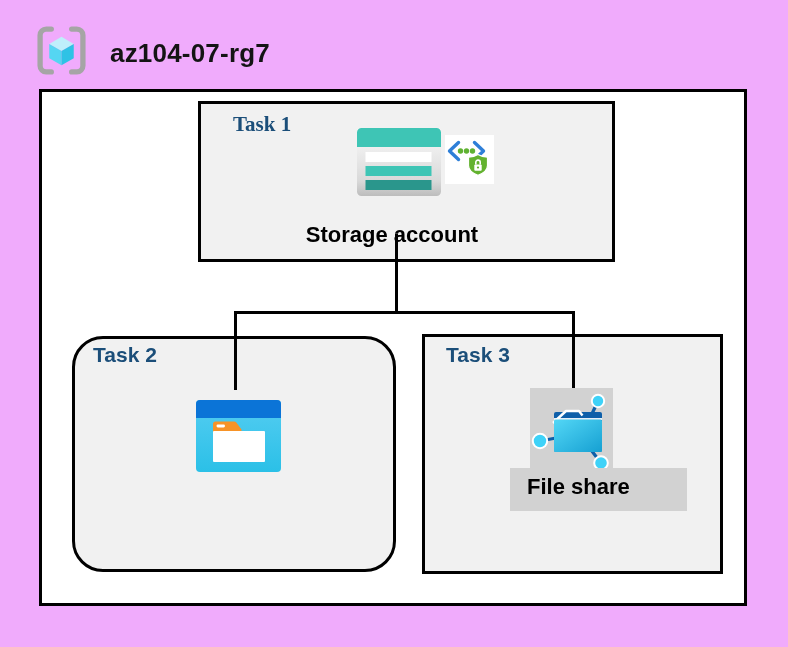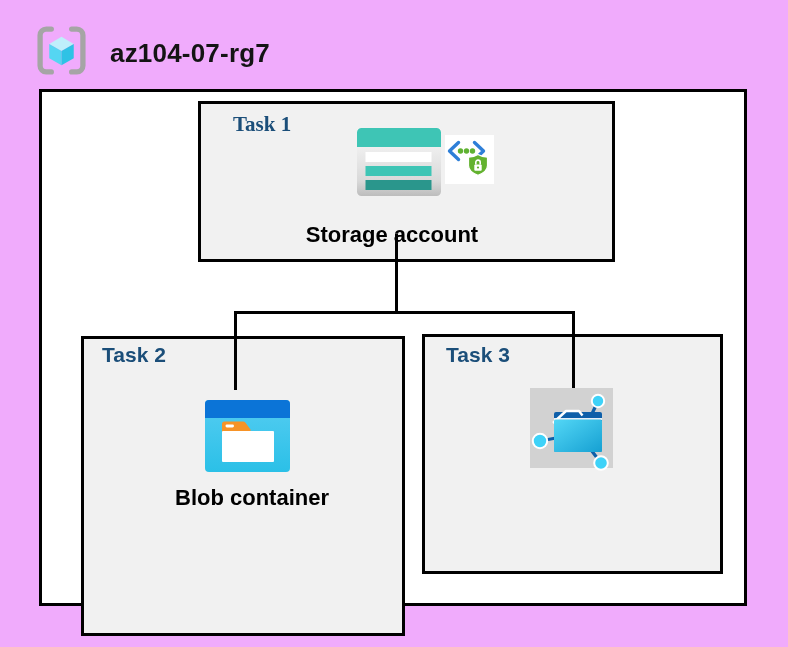--- a/index.html
+++ b/index.html
@@ -16,21 +16,21 @@
   .outer-box{
     position:absolute;left:39px;top:89px;width:708px;height:517px;
     box-sizing:border-box;border:3px solid #000;background:#fff;
   }
   
   .task-box{
     position:absolute;box-sizing:border-box;border:3px solid var(--box-border,#000);
     background:var(--box-fill,#f1f1f1);
   }
   .task1{left:198px;top:101px;width:417px;height:161px;}
-  .task2{left:81px;top:336px;width:324px;height:300px;}
+  .task2{left:72px;top:336px;width:324px;height:236px;border-radius:31px;}
   .task3{left:422px;top:334px;width:301px;height:240px;}
   .task-label{
     position:absolute;font-size:21px;font-weight:700;color:var(--task-label,#1b4e79);
     white-space:nowrap;
   }
   .task1 .task-label{left:32px;top:8px;font-family:Liberation Serif, serif;}
   .task2 .task-label{left:18px;top:4px;}
   .task3 .task-label{left:7px;top:6px;margin-left:14px;}
   .item-label{
     position:absolute;font-size:22px;font-weight:700;color:#000;white-space:nowrap;
@@ -115,21 +115,20 @@
           <stop offset="0" stop-color="#55cdf2"></stop>
             <stop offset="1" stop-color="#2bc0e7"></stop>
         </linearGradient>
       </defs>
       <rect x="0" y="0" width="85" height="72" rx="4" fill="url(#bcg)"></rect>
       <path d="M4,0 H81 A4,4 0 0 1 85,4 V18 H0 V4 A4,4 0 0 1 4,0 Z" fill="var(--blob-blue,#0b74d7)"></path>
       <path d="M17,33 V24 A2.5,2.5 0 0 1 19.5,21.5 H38 A3,3 0 0 1 40.5,22.8 L45.5,29.5 V33 Z" fill="var(--folder-tab-orange,#f79327)"></path>
       <rect x="20.5" y="24.6" width="8.5" height="2.8" rx="1.4" fill="#ffffff"></rect>
       <rect x="17" y="31" width="52" height="31" rx="1" fill="#ffffff"></rect>
     </svg>
-    <div class="item-label">Blob container</div>
   </div>
 
   <div class="task-box task3">
     <div class="task-label">Task 3</div>
     <div class="fs-icon-plate">
       <svg width="83" height="80" viewBox="0 0 83 80" aria-hidden="true">
         <defs>
           <linearGradient id="fsg" x1="0" y1="0" x2="1" y2="1">
             <stop offset="0" stop-color="#53d7f6"></stop>
               <stop offset="1" stop-color="#16a0d2"></stop>
@@ -138,19 +137,22 @@
         <path d="M60,30 L68,13 M26,50 L10,53 M58,58 L71,75" stroke="var(--file-share-blue,#0e5fa9)" stroke-width="3.2" fill="none"></path>
         <rect x="24" y="24" width="48" height="40" rx="2" fill="var(--file-share-blue,#0e5fa9)"></rect>
         <path d="M23,35 L36,23 H49 L52.5,27.5" stroke="#ffffff" stroke-width="2.4" fill="none" stroke-linejoin="round"></path>
         <rect x="24" y="30" width="48" height="2" fill="#ffffff" opacity="0.9"></rect>
         <rect x="24" y="31.5" width="48" height="32.5" rx="1.5" fill="url(#fsg)"></rect>
         <circle cx="68" cy="13" r="6.2" fill="var(--file-share-cyan,#3ed2f8)" stroke="#ffffff" stroke-width="2"></circle>
         <circle cx="10" cy="53" r="7.2" fill="var(--file-share-cyan,#3ed2f8)" stroke="#ffffff" stroke-width="2"></circle>
         <circle cx="71" cy="75" r="6.8" fill="var(--file-share-cyan,#3ed2f8)" stroke="#ffffff" stroke-width="2"></circle>
       </svg>
     </div>
+    <div class="fs-label-plate">
+      <div class="fs-label">File share</div>
+    </div>
   </div>
 
   <svg class="connector-svg" viewBox="0 0 788 647" aria-hidden="true">
     <path d="M396.5,234 V311 M234,312.5 H575 M235.5,312.5 V390 M573.5,312.5 V388" stroke="var(--connector,#000000)" stroke-width="3" fill="none"></path>
   </svg>
 
 </div>
 
 </body></html>

